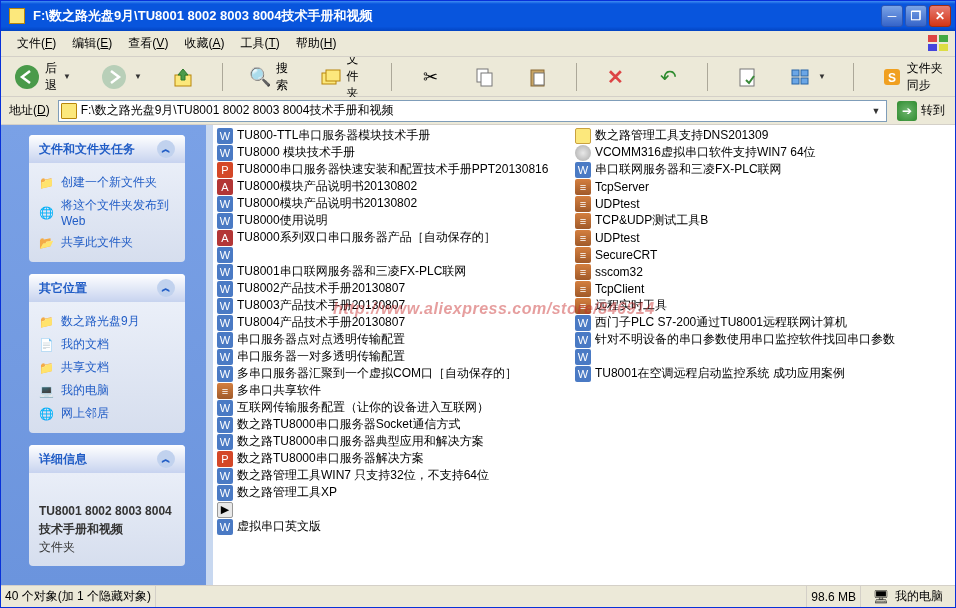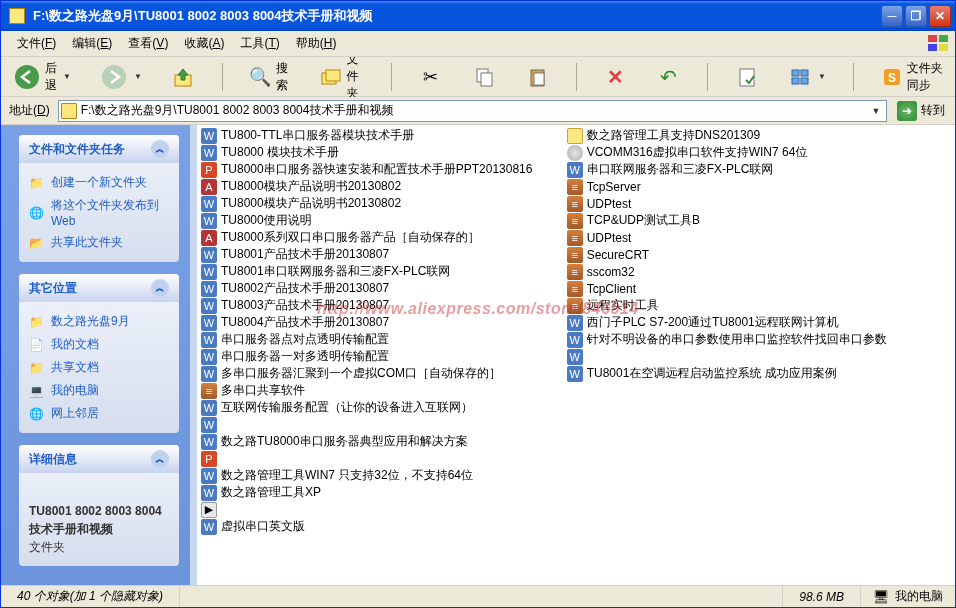--- a/index.html
+++ b/index.html
@@ -38,21 +38,21 @@
 .addr-combo .folder-icon { width: 16px; height: 16px; margin-right: 4px; background: #fce87c; border: 1px solid #b8860b; border-radius: 1px; }
 .addr-combo .addr-text { flex: 1; overflow: hidden; white-space: nowrap; }
 .addr-combo .addr-drop { width: 16px; font-size: 9px; text-align: center; color: #333; }
 .go-btn { display: flex; align-items: center; gap: 4px; padding: 2px 4px; }
 .go-icon { width: 20px; height: 20px; background: radial-gradient(circle, #6eb56e, #2e8b2e); border-radius: 3px; display: flex; align-items: center; justify-content: center; color: white; font-size: 12px; }
 
 
 .content { flex: 1; display: flex; background: white; overflow: hidden; }
 
 
-.sidepanel { width: 196px; background: linear-gradient(to bottom, #7aa1e6 0%, #6b94dd 100%); padding: 10px 18px; overflow: hidden; position: relative; }
+.sidepanel { width: 212px; background: linear-gradient(to bottom, #7aa1e6 0%, #6b94dd 100%); padding: 10px 28px; overflow: hidden; position: relative; }
 .task-panel { background: linear-gradient(to bottom, #eff3fb, #d6deee); border-radius: 4px; margin-bottom: 12px; overflow: hidden; }
 .task-header { height: 28px; display: flex; align-items: center; padding: 0 10px; background: linear-gradient(to bottom, #ffffff, #c7d3ef); font-weight: bold; color: #215dc6; justify-content: space-between; }
 .task-chevron { width: 18px; height: 18px; border-radius: 50%; background: #c1d2ee; display: flex; align-items: center; justify-content: center; font-size: 9px; color: #215dc6; }
 .task-body { padding: 8px 10px; }
 .task-item { display: flex; align-items: center; gap: 6px; padding: 3px 0; color: #215dc6; }
 .task-item .ti-icon { width: 16px; height: 16px; display: inline-flex; align-items: center; justify-content: center; font-size: 12px; flex-shrink: 0; }
 .details-body { padding: 10px; font-size: 11px; color: #333; line-height: 1.5; }
 .details-body .det-title { font-weight: bold; margin-top: 19px; }
 .sidepanel-scroll { position: absolute; right: 0; top: 0; bottom: 0; width: 7px; background: #c8d8f0; }
 
@@ -64,21 +64,21 @@
 .ic-word { background: #4a7ac4; color: white; }
 .ic-ppt { background: #d44727; color: white; }
 .ic-pdf { background: #b33636; color: white; }
 .ic-zip { background: linear-gradient(to bottom, #d47f3f, #a05a2a); color: white; }
 .ic-folder { background: #fce87c; border: 1px solid #c9a13f; }
 .ic-app { background: #e8e8e8; border: 1px solid #999; }
 .ic-cd { background: radial-gradient(circle, #e8e8e8, #aaa); border-radius: 50%; }
 
 
 .statusbar { height: 22px; background: #ece9d8; display: flex; align-items: center; border-top: 1px solid #d4d0c8; }
-.statusbar .sb-cell { padding: 2px 16px; border-right: 1px solid #d4d0c8; height: 100%; display: flex; align-items: center; font-style: italic; }
+.statusbar .sb-cell { padding: 2px 4px; border-right: 1px solid #d4d0c8; height: 100%; display: flex; align-items: center; }
 .statusbar .sb-flex { flex: 1; }
 .statusbar .sb-right { display: flex; align-items: center; gap: 6px; padding: 2px 12px; }
 .sb-icon { width: 16px; height: 16px; display: inline-flex; align-items: center; justify-content: center; font-size: 13px; }
 
 .watermark { position: absolute; left: 120px; top: 175px; color: rgba(200, 40, 40, 0.45); font-size: 16px; font-weight: bold; font-style: italic; font-family: Arial, sans-serif; pointer-events: none; letter-spacing: 0.5px; }
 </style>
 </head>
 <body>
 
 <div class="window">
@@ -312,21 +312,20 @@
           <div class="file-item">
             <span class="fi-icon ic-word">W</span>
             <span>TU8000使用说明</span>
           </div>
           <div class="file-item">
             <span class="fi-icon ic-pdf">A</span>
             <span>TU8000系列双口串口服务器产品［自动保存的］</span>
           </div>
           <div class="file-item">
             <span class="fi-icon ic-word">W</span>
-            <span>TU8001产品技术手册20130807</span>
           </div>
           <div class="file-item">
             <span class="fi-icon ic-word">W</span>
             <span>TU8001串口联网服务器和三凌FX-PLC联网</span>
           </div>
           <div class="file-item">
             <span class="fi-icon ic-word">W</span>
             <span>TU8002产品技术手册20130807</span>
           </div>
           <div class="file-item">
@@ -352,27 +351,29 @@
           <div class="file-item">
             <span class="fi-icon ic-zip">≡</span>
             <span>多串口共享软件</span>
           </div>
           <div class="file-item">
             <span class="fi-icon ic-word">W</span>
             <span>互联网传输服务配置（让你的设备进入互联网）</span>
           </div>
           <div class="file-item">
             <span class="fi-icon ic-word">W</span>
+            <span>数之路TU8000串口服务器Socket通信方式</span>
           </div>
           <div class="file-item">
             <span class="fi-icon ic-word">W</span>
             <span>数之路TU8000串口服务器典型应用和解决方案</span>
           </div>
           <div class="file-item">
             <span class="fi-icon ic-ppt">P</span>
+            <span>数之路TU8000串口服务器解决方案</span>
           </div>
           <div class="file-item">
             <span class="fi-icon ic-word">W</span>
             <span>数之路管理工具WIN7 只支持32位，不支持64位</span>
           </div>
           <div class="file-item">
             <span class="fi-icon ic-word">W</span>
             <span>数之路管理工具XP</span>
           </div>
           <div class="file-item">

